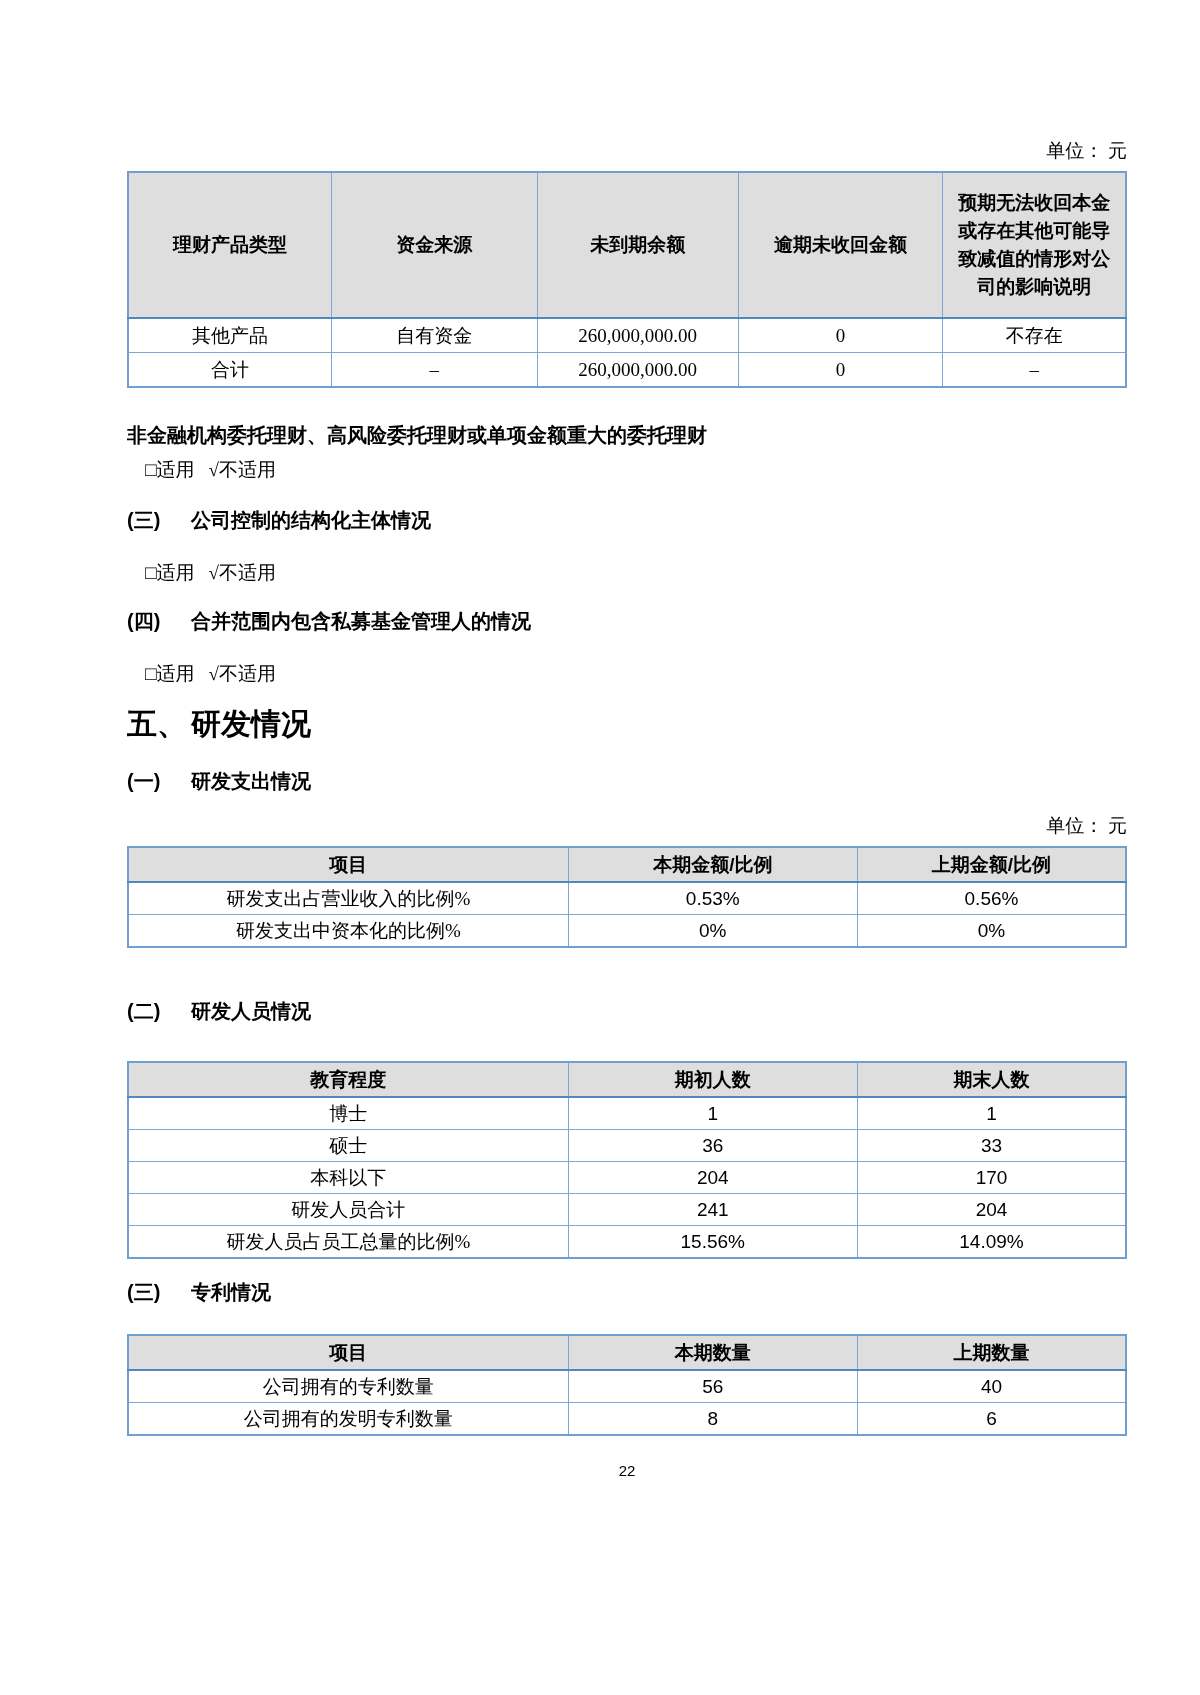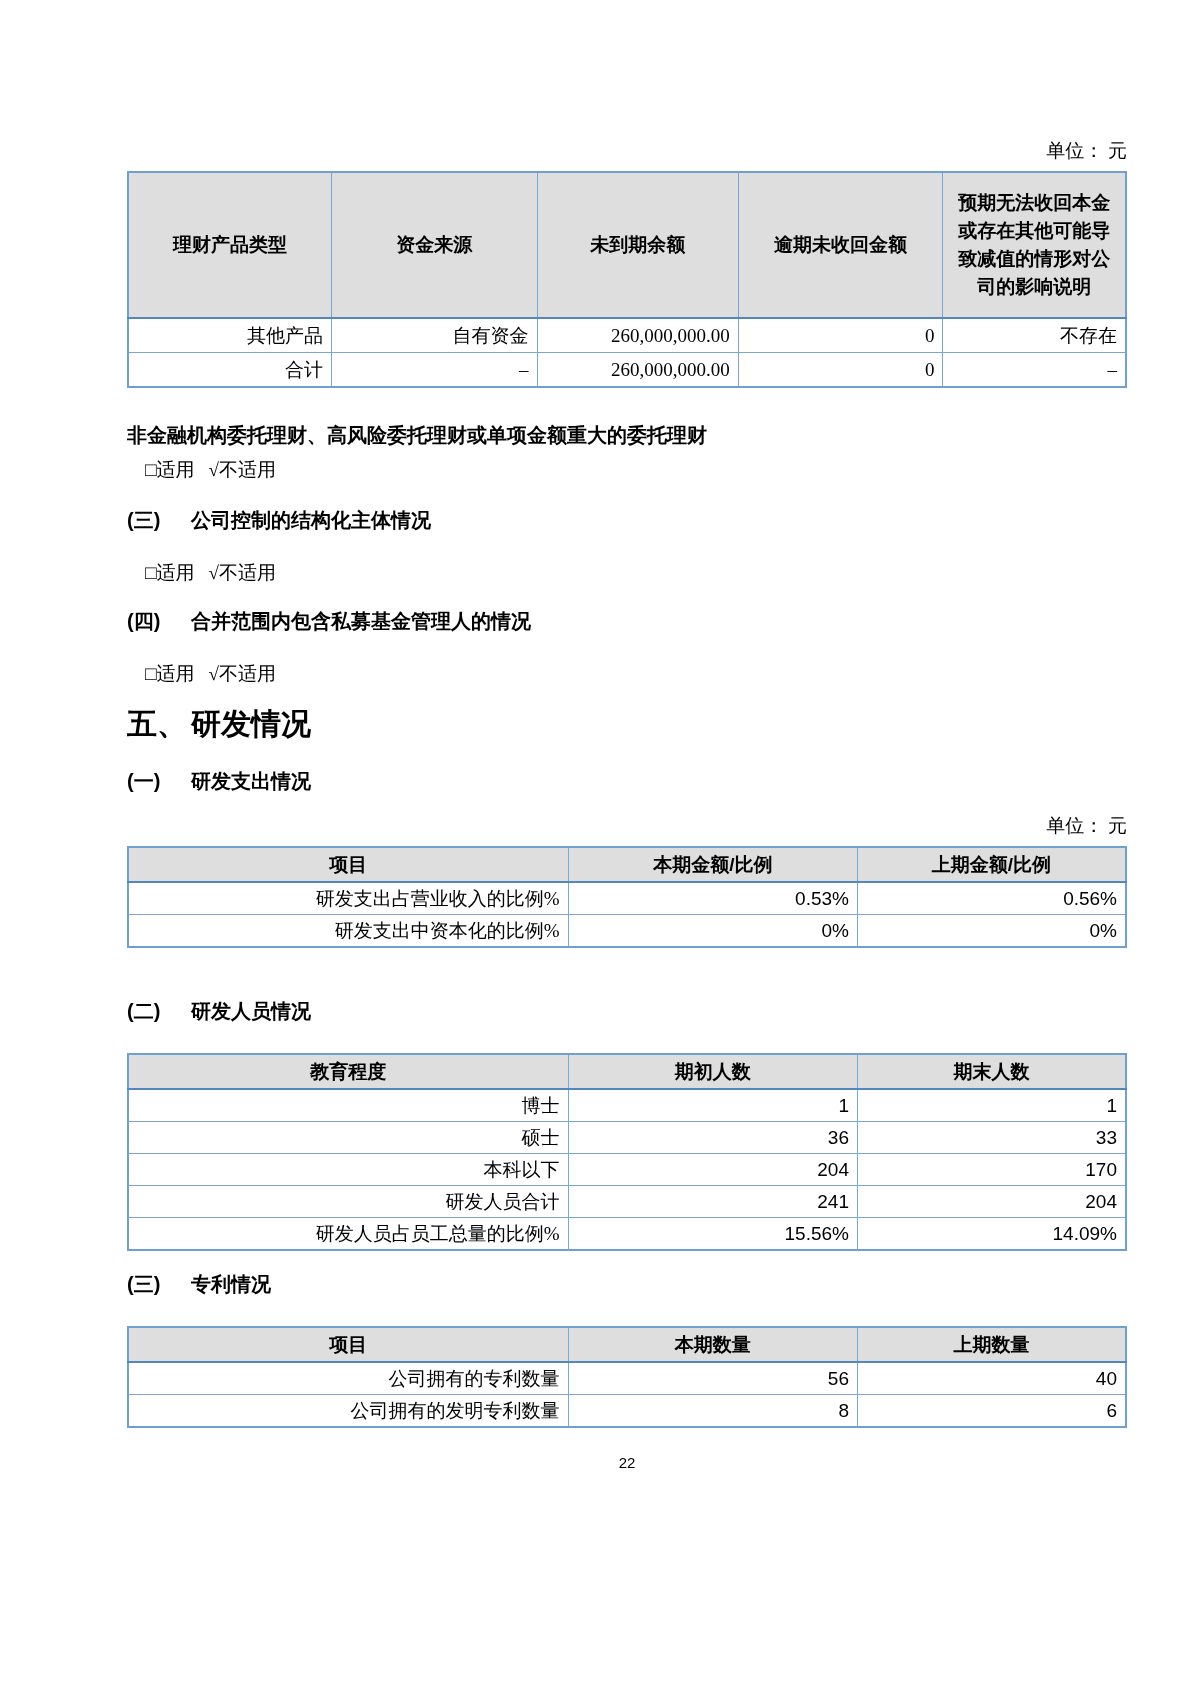--- a/index.html
+++ b/index.html
@@ -9,21 +9,21 @@
   .unit{ text-align:right;font-size:19px;line-height:26px;margin:0 0 7px 0;}
 
   table{border-collapse:collapse;table-layout:fixed;width:100%;}
   .doc-table{border:2px solid #6fa0d0;}
   .doc-table th,.doc-table td{border:1px solid #7bA6d6;overflow:hidden;}
   .doc-table thead th{
     background:#dedede;font-weight:bold;text-align:center;vertical-align:middle;
     font-family:"Liberation Sans","DejaVu Sans",sans-serif;font-size:19px;
     border-bottom:2px solid #5288be;padding:2px 12px;
   }
-  .doc-table td{font-size:19px;height:31px;text-align:right;padding:1px 8px;}
+  .doc-table td{font-size:19px;height:31px;text-align:center;padding:1px 8px;}
 
   
   .t1 thead th{height:140px;line-height:28px;}
   .t1 td{height:31px;}
   .cell-total{font-weight:normal;font-family:"Liberation Sans","DejaVu Sans",sans-serif;}
 
   
   .t3col thead th{height:29px;}
   .t3col td{height:29px;}
   .c-label{text-align:center;}
@@ -133,21 +133,21 @@
         <td class="c-num">0%</td>
         <td class="c-num">0%</td>
       </tr>
     </tbody>
   </table>
 
   <p class="sec-h mt50">
     <span class="num">(二)</span><span>研发人员情况</span>
   </p>
 
-  <table class="doc-table t3col mt28" style="margin-top:28px;">
+  <table class="doc-table t3col mt28" style="margin-top:36px;">
     <thead>
       <tr>
         <th class="w1">教育程度</th>
         <th class="w2">期初人数</th>
         <th class="w3">期末人数</th>
       </tr>
     </thead>
     <tbody>
       <tr>
         <td class="c-label">博士</td>

